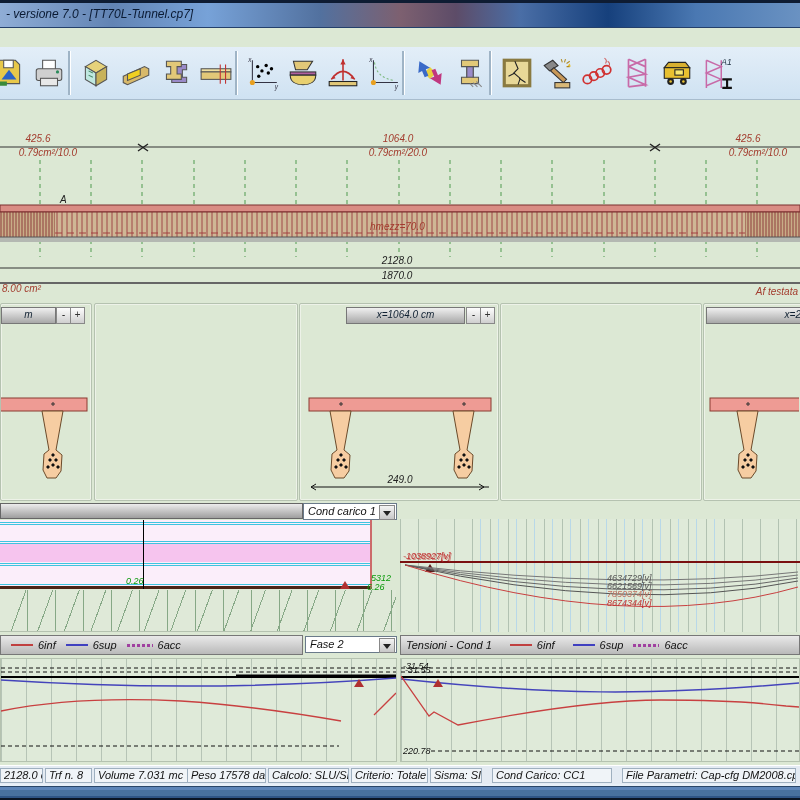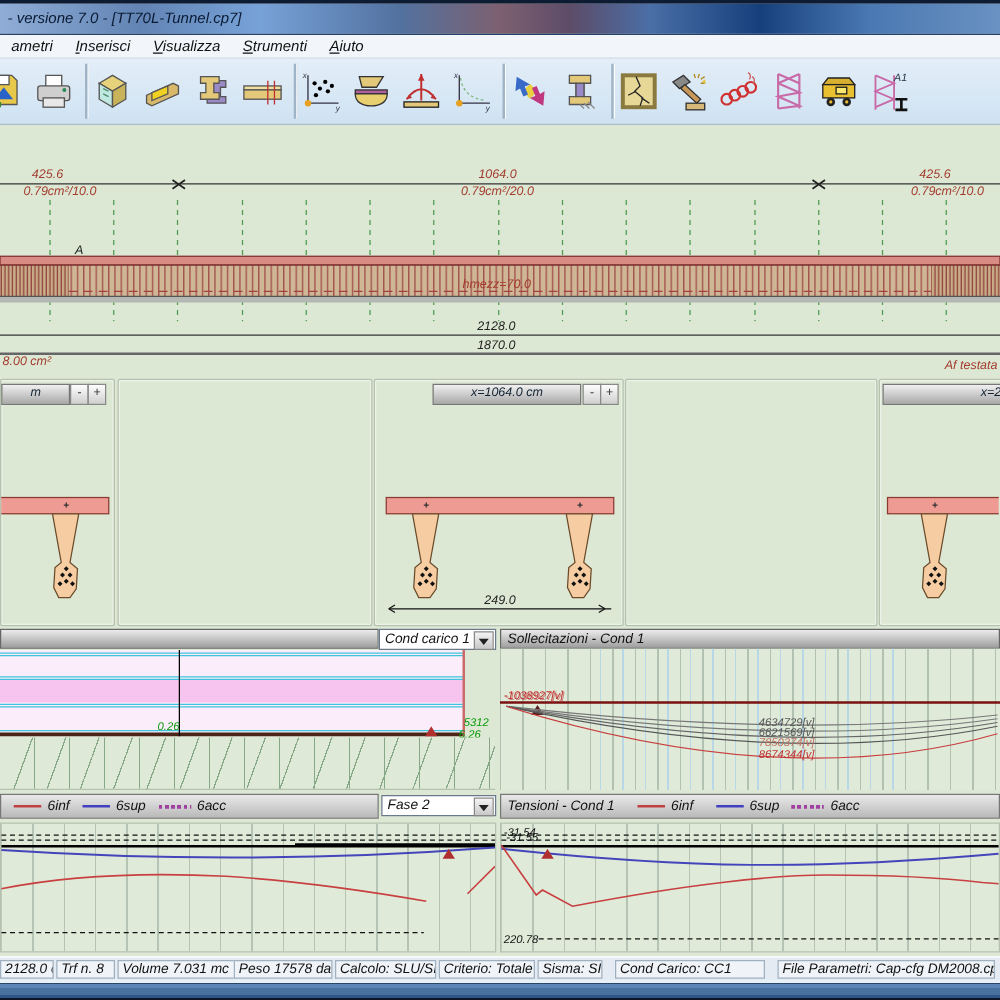--- a/index.html
+++ b/index.html
@@ -13,21 +13,21 @@
     border-bottom:1px solid #24406b;}
   #titletext{left:6px;top:4px;font-size:12px;color:#0a1a33;white-space:nowrap;}
   #menubar{left:0;top:28px;width:800px;height:18px;background:#f2f6fa;
     border-bottom:1px solid #cdd8e2;display:flex;align-items:center;}
   .menuitem{padding:0 9px;font-size:12px;color:#111;height:18px;line-height:18px;}
   .u1::first-letter{text-decoration:underline;}
   
   #toolbar{left:0;top:47px;width:800px;height:52px;
     background:linear-gradient(#e3eef8,#cfe2f2);border-bottom:1px solid #a8bccd;
     display:flex;align-items:center;overflow:hidden;}
-  .tbtn{width:40px;height:44px;flex:0 0 40px;display:flex;align-items:center;justify-content:flex-start;}
+  .tbtn{width:40px;height:44px;flex:0 0 40px;display:flex;align-items:center;justify-content:flex-end;}
   .tsep{width:2px;height:44px;flex:0 0 2px;background:#9fb4c6;border-right:1px solid #fff;margin:0 2px;}
   .tbtn svg{width:34px;height:36px;}
   
   #drawing{left:0;top:99px;width:800px;height:204px;margin-top:25px;}
   svg text{font-family:"Liberation Sans",sans-serif;}
   .redtx{fill:#a33c2e;font-size:10px;}
   .blktx{fill:#222;font-size:10px;}
   #traffic{left:375px;top:181px;width:38px;height:20px;background:#000;border-radius:6px;
     display:flex;align-items:center;justify-content:space-evenly;}
   #traffic .lamp{width:9px;height:9px;border-radius:50%;}
@@ -75,27 +75,20 @@
     background:linear-gradient(#e8f0f8 0 2px,#2a4668 2px 3px,#5d85b8 3px 6px,#48719f 6px 12px,#2f5586 12px 14px,#0a1525 14px 16px);}
 </style>
 </head>
 <body>
 
 <div id="app">
 
   <div class="abs" id="topedge"></div>
   <div class="abs" id="titlebar">
     <div class="abs" id="titletext">- versione 7.0 - [TT70L-Tunnel.cp7]</div>
-  </div>
-  <div class="abs" id="menubar">
-    <div class="menuitem">ametri</div>
-    <div class="menuitem u1">Inserisci</div>
-    <div class="menuitem u1">Visualizza</div>
-    <div class="menuitem u1">Strumenti</div>
-    <div class="menuitem u1">Aiuto</div>
   </div>
 
   <div class="abs" id="toolbar">
     <div class="tbtn" style="margin-left:-14px">
       <svg viewBox="0 0 32 32">
           <path d="M6 4h16l4 4v18H6z" fill="#e8c84a" stroke="#555"></path>
           <path d="M11 4h9v7h-9z" fill="#fff" stroke="#555"></path>
           <path d="M16 13l7 9H9z" fill="#2a62c8"></path>
           <path d="M4 24h10v4H4z" fill="#3a8a3a"></path>
         </svg>
@@ -383,21 +376,20 @@
       <div class="abs" style="left:370px;top:0;width:2px;height:69px;background:#cc6a6a"></div>
       <div class="tri" style="left:340px;top:61px"></div>
     </div>
     <div class="greentx" style="left:126px;top:73px">0.26</div>
     <div class="greentx" style="left:371px;top:70px">5312</div>
     <div class="greentx" style="left:367px;top:79px">6.26</div>
     <div class="abs" style="left:0;top:87px;width:396px;height:41px;background-color:#dfe9d8;background-image:repeating-linear-gradient(110deg,transparent 0 24px,#86a886 24px 25px),repeating-linear-gradient(90deg,transparent 0 27px,#86a886 27px 28px);border-bottom:1px solid #b5c2b0"></div>
   </div>
 
   <div class="abs" style="left:400px;top:503px;width:400px;height:129px">
-    <div class="ptitle"><span>Sollecitazioni - Cond 1</span></div>
     <div class="abs vgrid18" style="left:0;top:16px;width:400px;height:113px;background-color:#dfead9">
       <div class="abs" style="left:72px;top:0;width:246px;height:113px;background-image:repeating-linear-gradient(90deg,transparent 0 8px,#b8d8e8 8px 9px,transparent 9px 18px)"></div>
       <svg class="abs" style="left:0;top:0" width="400" height="113" viewBox="0 0 400 113">
         <line x1="0" y1="43" x2="400" y2="43" stroke="#7a1010" stroke-width="2"></line>
         <path d="M30 45l5 8h-10z" fill="#5a1a1a"></path>
         <path d="M5 46 Q 230 72 398 53" fill="none" stroke="#777"></path>
         <path d="M5 46 Q 230 80 398 56" fill="none" stroke="#777"></path>
         <path d="M5 46 Q 230 88 398 59" fill="none" stroke="#666"></path>
         <path d="M5 46 Q 230 96 398 62" fill="none" stroke="#555"></path>
         <path d="M5 46 Q 230 116 398 68" fill="none" stroke="#c84040"></path>

